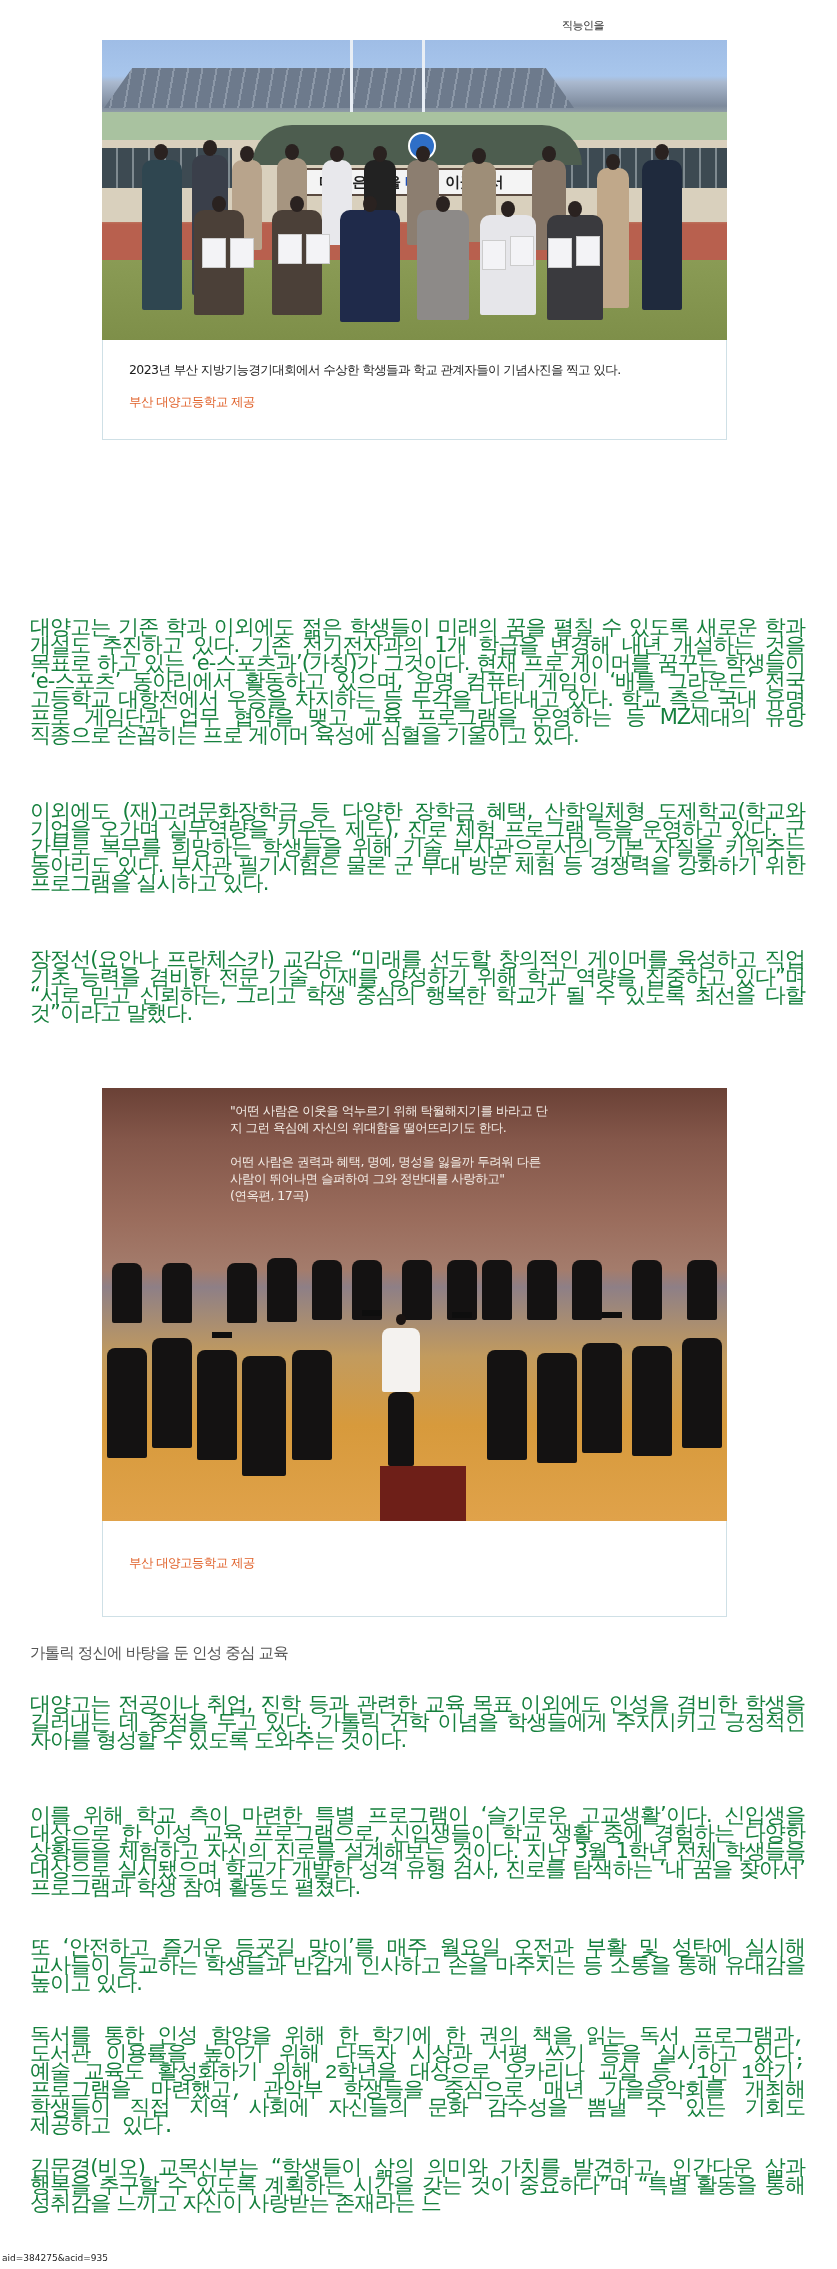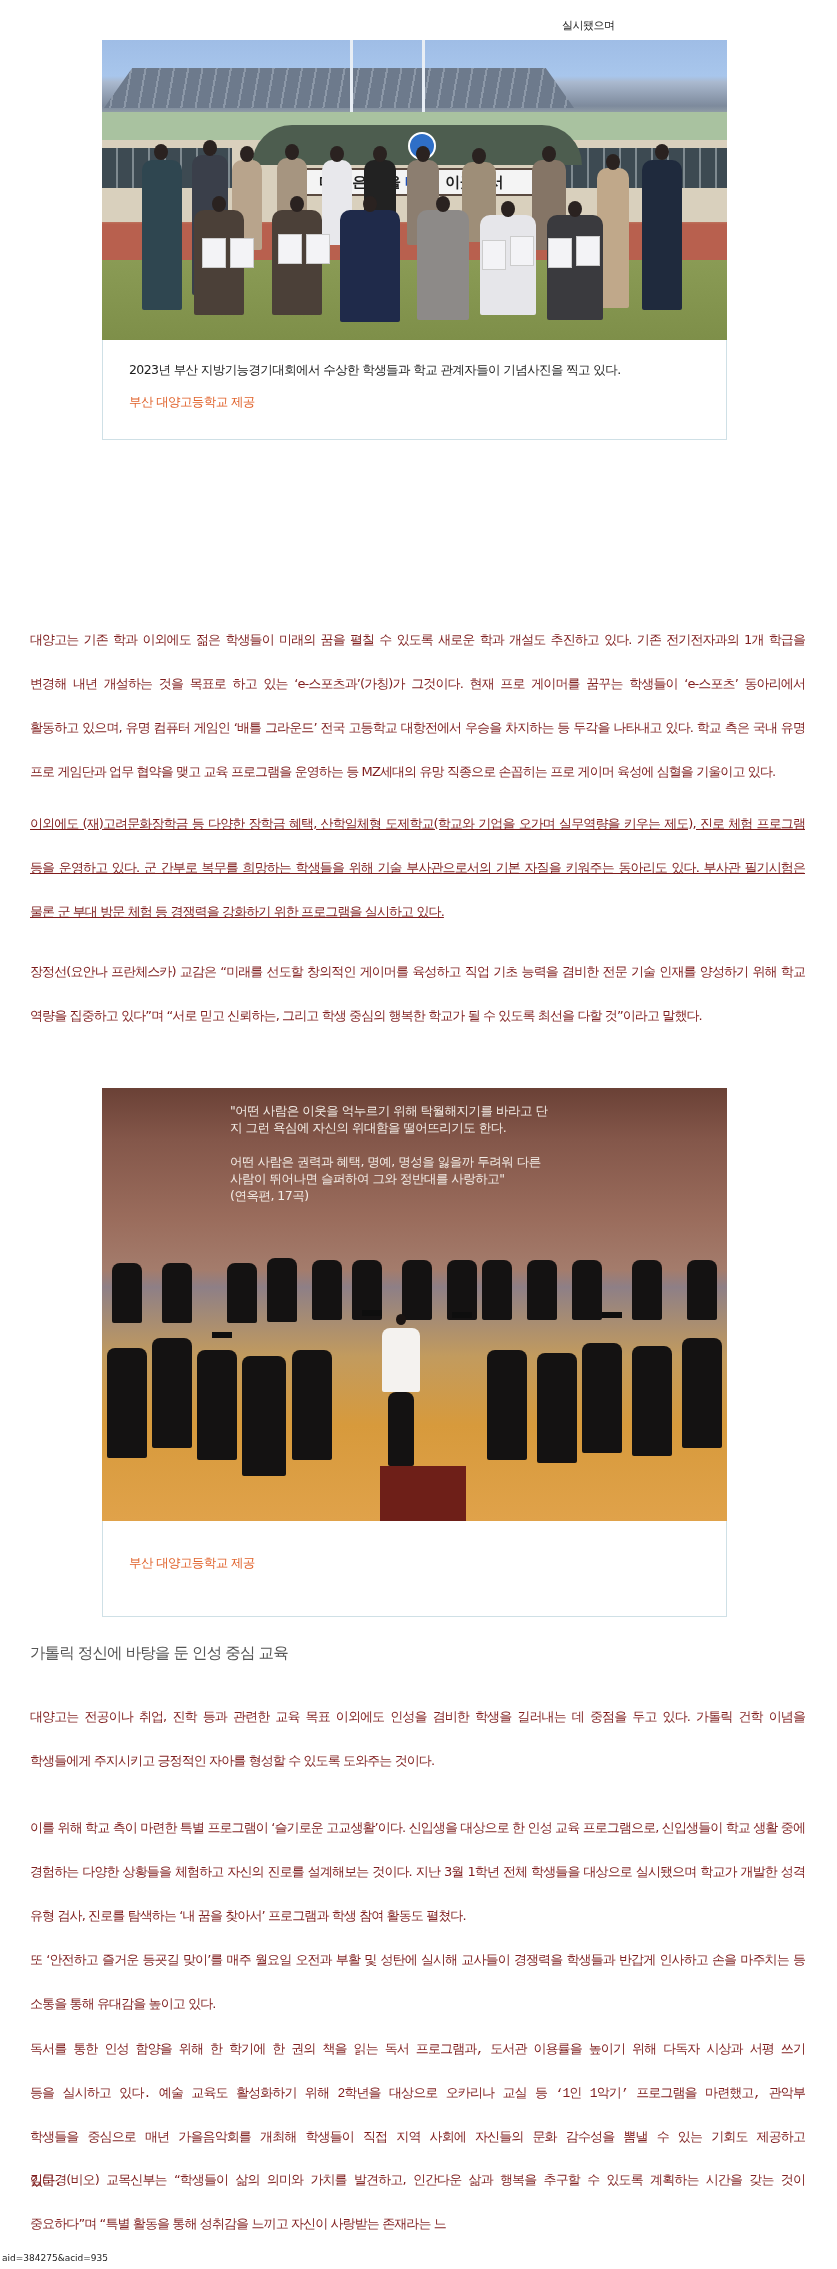--- a/index.html
+++ b/index.html
@@ -24,21 +24,21 @@
     padding: 20px 26px 20px 26px;
   }
   .caption-text {
     font-size: 12.5px; color: #1c1c1c; letter-spacing: -0.6px; line-height: 20px;
   }
   .caption-credit {
     font-size: 12.5px; color: #e0612a; letter-spacing: -0.6px; margin-top: 12px; line-height: 20px;
   }
   .para {
     position: absolute; left: 30px; width: 775px;
-    font-size: 13px; line-height: 44px; color: #7f1d1d;
+    font-size: 21px; line-height: 18px; color: #15803d;
     letter-spacing: -0.9px; word-break: keep-all; margin: 0;
     text-align: justify;
   }
   .subhead {
     position: absolute; left: 30px; font-size: 15.5px; color: #555; letter-spacing: -0.9px;
   }
   .status-url {
     position: absolute; left: 0; top: 2253px; font-size: 9px; color: #222;
     background: #fff; padding: 0 2px;
   }
@@ -90,21 +90,21 @@
   }
   .musician { position: absolute; background: #141212; border-radius: 8px 8px 2px 2px; }
   .mhead { position: absolute; width: 10px; height: 11px; border-radius: 50%; background: #1a1412; }
   .conductor { position: absolute; left: 280px; top: 240px; width: 38px; height: 64px; background: #f4f2ef; border-radius: 8px 8px 2px 2px; }
   .podium { position: absolute; left: 278px; top: 378px; width: 86px; height: 55px; background: #6e1f18; }
   .stand { position: absolute; width: 20px; height: 6px; background: #0e0e0e; }
 </style>
 </head>
 <body>
 
-<div class="source-label">실시됐으며</div>
+<div class="source-label">직능인을</div>
 
 <div class="figure" style="top:40px;">
   <div class="photo p1">
     <div class="solar"></div>
     <div class="pole" style="left:248px;"></div>
     <div class="pole" style="left:320px;"></div>
     <div class="building"></div>
     <div class="window-row" style="left:0; width:130px;"></div>
     <div class="window-row" style="left:455px; width:170px;"></div>
     <div class="canopy"></div>
@@ -159,21 +159,21 @@
     <div class="cert" style="left:446px; top:198px;"></div>
     <div class="cert" style="left:474px; top:196px;"></div>
   </div>
   <div class="caption-box" style="height:100px;">
     <div class="caption-text">2023년 부산 지방기능경기대회에서 수상한 학생들과 학교 관계자들이 기념사진을 찍고 있다.</div>
     <div class="caption-credit">부산 대양고등학교 제공</div>
   </div>
 </div>
 
 <p class="para" style="top:618px;">대양고는 기존 학과 이외에도 젊은 학생들이 미래의 꿈을 펼칠 수 있도록 새로운 학과 개설도 추진하고 있다. 기존 전기전자과의 1개 학급을 변경해 내년 개설하는 것을 목표로 하고 있는 ‘e-스포츠과’(가칭)가 그것이다. 현재 프로 게이머를 꿈꾸는 학생들이 ‘e-스포츠’ 동아리에서 활동하고 있으며, 유명 컴퓨터 게임인 ‘배틀 그라운드’ 전국 고등학교 대항전에서 우승을 차지하는 등 두각을 나타내고 있다. 학교 측은 국내 유명 프로 게임단과 업무 협약을 맺고 교육 프로그램을 운영하는 등 MZ세대의 유망 직종으로 손꼽히는 프로 게이머 육성에 심혈을 기울이고 있다.</p>
-<p class="para" style="top:802px;text-decoration:underline;">이외에도 (재)고려문화장학금 등 다양한 장학금 혜택, 산학일체형 도제학교(학교와 기업을 오가며 실무역량을 키우는 제도), 진로 체험 프로그램 등을 운영하고 있다. 군 간부로 복무를 희망하는 학생들을 위해 기술 부사관으로서의 기본 자질을 키워주는 동아리도 있다. 부사관 필기시험은 물론 군 부대 방문 체험 등 경쟁력을 강화하기 위한 프로그램을 실시하고 있다.</p>
+<p class="para" style="top:802px;">이외에도 (재)고려문화장학금 등 다양한 장학금 혜택, 산학일체형 도제학교(학교와 기업을 오가며 실무역량을 키우는 제도), 진로 체험 프로그램 등을 운영하고 있다. 군 간부로 복무를 희망하는 학생들을 위해 기술 부사관으로서의 기본 자질을 키워주는 동아리도 있다. 부사관 필기시험은 물론 군 부대 방문 체험 등 경쟁력을 강화하기 위한 프로그램을 실시하고 있다.</p>
 <p class="para" style="top:950px;">장정선(요안나 프란체스카) 교감은 “미래를 선도할 창의적인 게이머를 육성하고 직업 기초 능력을 겸비한 전문 기술 인재를 양성하기 위해 학교 역량을 집중하고 있다”며 “서로 믿고 신뢰하는, 그리고 학생 중심의 행복한 학교가 될 수 있도록 최선을 다할 것”이라고 말했다.</p>
 
 <div class="figure" style="top:1088px;">
   <div class="photo p2">
     <div class="quote">"어떤 사람은 이웃을 억누르기 위해 탁월해지기를 바라고 단
 지 그런 욕심에 자신의 위대함을 떨어뜨리기도 한다.
 
 어떤 사람은 권력과 혜택, 명예, 명성을 잃을까 두려워 다른
 사람이 뛰어나면 슬퍼하여 그와 정반대를 사랑하고"
 (연옥편, 17곡)</div>
@@ -212,17 +212,17 @@
     <div class="stand" style="left:500px; top:224px;"></div>
   </div>
   <div class="caption-box" style="height:96px;">
     <div class="caption-credit">부산 대양고등학교 제공</div>
   </div>
 </div>
 
 <div class="subhead" style="top:1643px;text-align:right;">가톨릭 정신에 바탕을 둔 인성 중심 교육</div>
 <p class="para" style="top:1695px;">대양고는 전공이나 취업, 진학 등과 관련한 교육 목표 이외에도 인성을 겸비한 학생을 길러내는 데 중점을 두고 있다. 가톨릭 건학 이념을 학생들에게 주지시키고 긍정적인 자아를 형성할 수 있도록 도와주는 것이다.</p>
 <p class="para" style="top:1806px;">이를 위해 학교 측이 마련한 특별 프로그램이 ‘슬기로운 고교생활’이다. 신입생을 대상으로 한 인성 교육 프로그램으로, 신입생들이 학교 생활 중에 경험하는 다양한 상황들을 체험하고 자신의 진로를 설계해보는 것이다. 지난 3월 1학년 전체 학생들을 대상으로 실시됐으며 학교가 개발한 성격 유형 검사, 진로를 탐색하는 ‘내 꿈을 찾아서’ 프로그램과 학생 참여 활동도 펼쳤다.</p>
-<p class="para" style="top:1938px;">또 ‘안전하고 즐거운 등굣길 맞이’를 매주 월요일 오전과 부활 및 성탄에 실시해 교사들이 경쟁력을 학생들과 반갑게 인사하고 손을 마주치는 등 소통을 통해 유대감을 높이고 있다.</p>
+<p class="para" style="top:1938px;">또 ‘안전하고 즐거운 등굣길 맞이’를 매주 월요일 오전과 부활 및 성탄에 실시해 교사들이 등교하는 학생들과 반갑게 인사하고 손을 마주치는 등 소통을 통해 유대감을 높이고 있다.</p>
 <p class="para" style="top:2028px;font-family:Liberation Mono, monospace;">독서를 통한 인성 함양을 위해 한 학기에 한 권의 책을 읽는 독서 프로그램과, 도서관 이용률을 높이기 위해 다독자 시상과 서평 쓰기 등을 실시하고 있다. 예술 교육도 활성화하기 위해 2학년을 대상으로 오카리나 교실 등 ‘1인 1악기’ 프로그램을 마련했고, 관악부 학생들을 중심으로 매년 가을음악회를 개최해 학생들이 직접 지역 사회에 자신들의 문화 감수성을 뽐낼 수 있는 기회도 제공하고 있다.</p>
 <p class="para" style="top:2158px;">김문경(비오) 교목신부는 “학생들이 삶의 의미와 가치를 발견하고, 인간다운 삶과 행복을 추구할 수 있도록 계획하는 시간을 갖는 것이 중요하다”며 “특별 활동을 통해 성취감을 느끼고 자신이 사랑받는 존재라는 느</p>
 
 <div class="status-url">aid=384275&amp;acid=935</div>
 
 </body></html>

